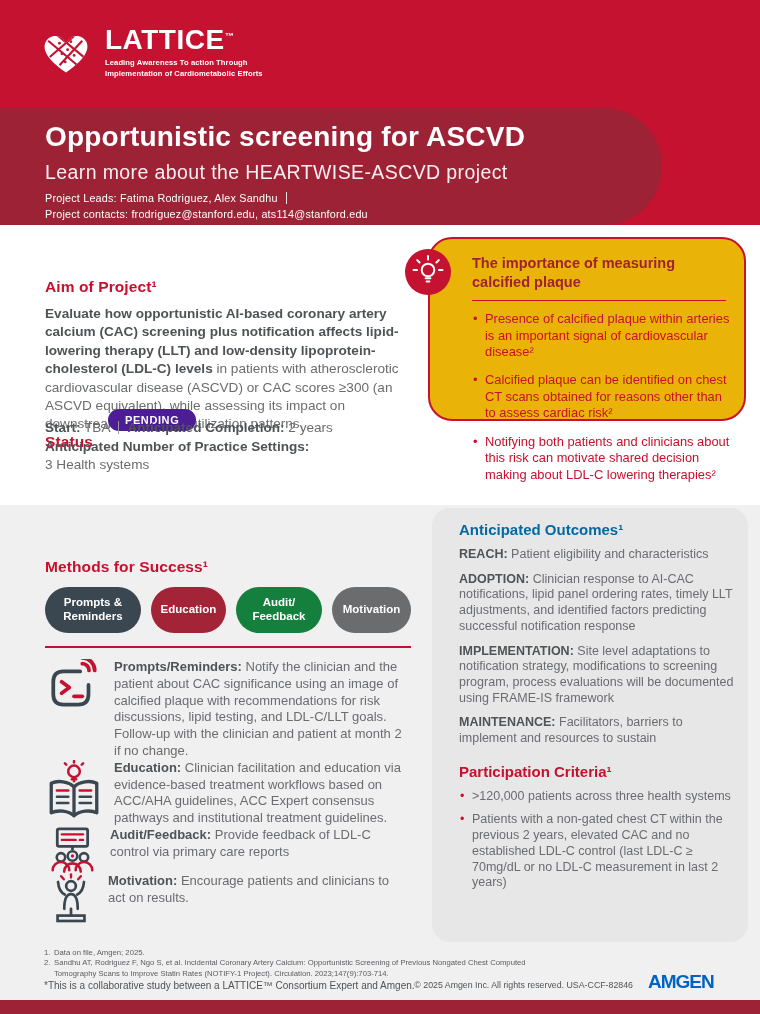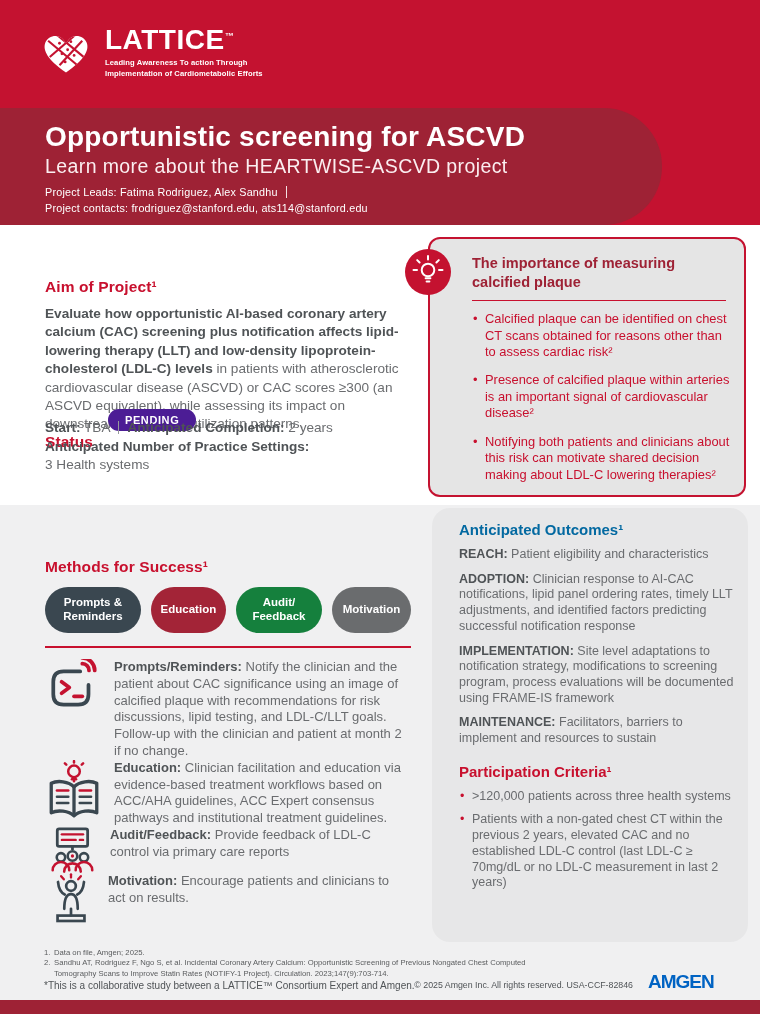--- a/index.html
+++ b/index.html
@@ -11,42 +11,42 @@
   .logo{position:absolute;left:40px;top:26px;display:flex;gap:13px;align-items:flex-start;}
   .heart-svg{width:52px;height:48px;margin-top:3px;}
   .brand-name{color:#fff;font-size:28px;font-weight:bold;letter-spacing:.5px;line-height:1;}
   .brand-name sup{font-size:9px;}
   .tagline{color:#fff;font-size:7.6px;font-weight:bold;line-height:1.4;margin-top:4px;letter-spacing:.1px;}
 
   
   .banner{position:absolute;left:0;top:108px;width:662px;height:117px;background:#9E2235;
           border-radius:0 58px 58px 0;color:#fff;box-sizing:border-box;padding:13px 0 0 45px;}
   .banner-title{font-size:28px;font-weight:bold;letter-spacing:.2px;}
-  .banner-sub{font-size:19.5px;font-weight:normal;letter-spacing:.4px;margin-top:2px;color:#fbeef0;}
+  .banner-sub{font-size:19.5px;font-weight:normal;letter-spacing:.4px;margin-top:8px;color:#fbeef0;}
   .banner-meta{font-size:10.8px;margin-top:8px;letter-spacing:.2px;}
   .banner-meta2{font-size:10.8px;margin-top:4px;letter-spacing:.2px;}
   .vbar-w{display:inline-block;height:12px;border-left:1.2px solid #f4dfe2;margin-left:8px;vertical-align:-2px;}
 
   
   .sec-heading{color:#C8102E;font-size:15.5px;font-weight:bold;letter-spacing:.1px;margin-top:44px;}
 
   
   .aim{position:absolute;left:45px;top:234px;width:362px;}
   .aim-text{margin-top:9px;font-size:13.6px;line-height:18.4px;color:#6A6C6F;}
   .aim-text b{color:#4F5356;}
   .status-row{position:absolute;left:45px;top:389px;display:flex;align-items:center;gap:15px;}
   .badge{background:#4c1d95;color:#fff;font-size:11px;font-weight:bold;letter-spacing:.6px;
          padding:5px 17px;border-radius:11px;}
   .status-lines{position:absolute;left:45px;top:419px;font-size:13.6px;line-height:18.6px;color:#6A6C6F;}
   .lbl{color:#4F5356;font-weight:bold;}
   .vdiv{display:inline-block;height:13px;border-left:1.5px solid #97999B;margin:0 8px;vertical-align:-2px;}
 
   
-  .imp-box{position:absolute;left:428px;top:237px;width:318px;height:260px;box-sizing:border-box;
-           border:2.5px solid #C41230;border-radius:12px;background:#e5e5e5;}
+  .imp-box{position:absolute;left:428px;top:237px;width:318px;height:184px;box-sizing:border-box;
+           border:2.5px solid #C41230;border-radius:24px;background:#eab308;}
   .imp-bulb{position:absolute;left:-26px;top:9px;width:48px;height:48px;}
   .imp-title{color:#9E2235;font-weight:bold;font-size:14.5px;line-height:1.32;margin:15px 40px 0 42px;}
   .imp-divider{border:none;border-top:1.2px solid #C8102E;margin:8px 18px 0 42px;}
   .imp-list{margin:10px 10px 0 42px;padding:0;list-style:none;color:#C8102E;
             font-size:12.9px;line-height:16.4px;}
   .imp-list li{position:relative;padding-left:13px;margin-bottom:12px;}
   .imp-list li::before{content:"•";position:absolute;left:1px;color:#C8102E;}
 
   
   .band-bottom{position:absolute;left:0;top:505px;width:760px;height:495px;background:#F0F0F1;}
@@ -168,22 +168,22 @@
         <path d="M24 11.5 v-3.5"></path>
           <path d="M15.6 14.5 l-2.4-2.4"></path>
           <path d="M32.4 14.5 l2.4-2.4"></path>
         <path d="M13 22 h-3.5"></path>
           <path d="M35 22 h3.5"></path>
       </g>
     </svg>
     <div class="imp-title">The importance of measuring calcified plaque</div>
     <hr class="imp-divider">
     <ul class="imp-list">
+      <li>Presence of calcified plaque within arteries is an important signal of cardiovascular disease²</li>
       <li>Calcified plaque can be identified on chest CT scans obtained for reasons other than to assess cardiac risk²</li>
-      <li>Presence of calcified plaque within arteries is an important signal of cardiovascular disease²</li>
       <li>Notifying both patients and clinicians about this risk can motivate shared decision making about LDL-C lowering therapies²</li>
     </ul>
   </div>
 
   <div class="band-bottom"></div>
 
   <div class="methods">
     <div class="sec-heading">Methods for Success¹</div>
     <div class="pills">
       <div class="pill pill-0">Prompts &amp; Reminders</div>

